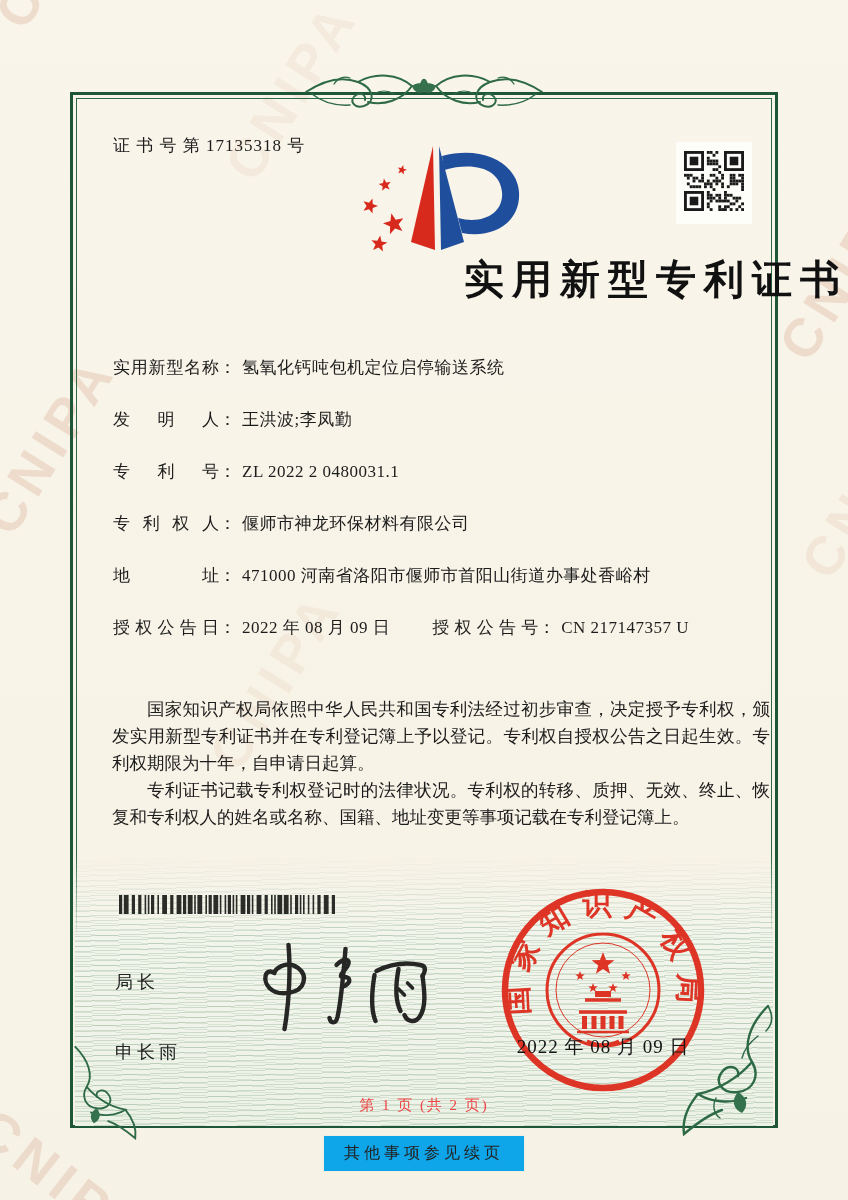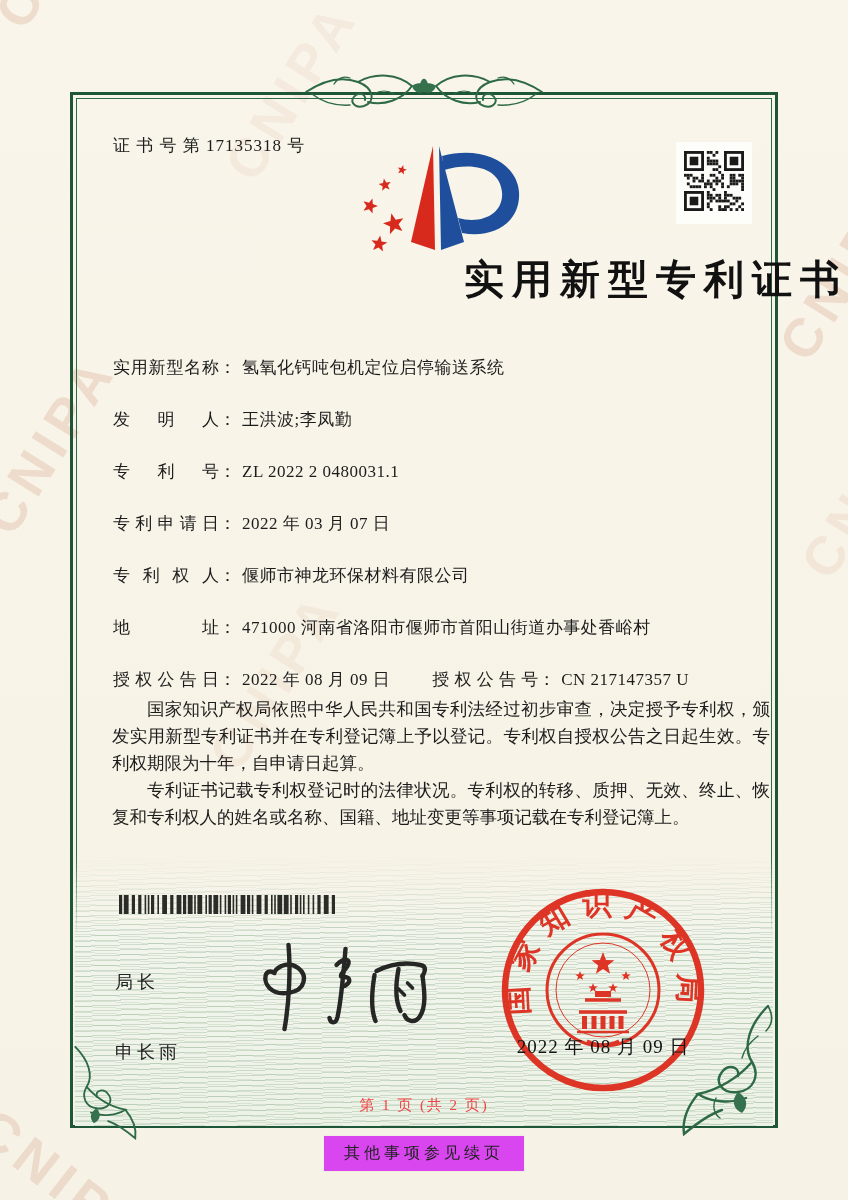--- a/index.html
+++ b/index.html
@@ -49,21 +49,21 @@
   .signer.t{top:970px;} .signer.n{top:1040px;text-align:right;}
   .signature{position:absolute;left:246px;top:933px;}
   .seal{position:absolute;left:497px;top:884px;opacity:.95;}
   .seal-date{
     position:absolute;left:500px;top:1034px;width:206px;text-align:center;
     font-size:19px;letter-spacing:1px;color:#141414;
   }
   .page-footer{position:absolute;left:0;right:0;top:1096px;text-align:center;font-size:15px;letter-spacing:2px;color:#ef4444;}
   .note{
     position:absolute;left:50%;transform:translateX(-50%);top:1136px;
-    background:#d946ef;padding:7px 20px;font-size:16px;letter-spacing:4px;color:#222;
+    background:#0ea5e9;padding:7px 20px;font-size:16px;letter-spacing:4px;color:#222;
     box-shadow:0 0 0 1px rgba(0,0,0,0.02);
   }
   .orn{position:absolute;}
   svg{display:block;}
 </style>
 </head>
 <body>
 
 <div class="wm" style="left:-18px;top:6px;transform:rotate(-58deg);">CNIPA</div>
 <div class="wm" style="left:212px;top:158px;transform:rotate(-58deg);opacity:.45;">CNIPA</div>
@@ -258,23 +258,20 @@
     <div class="field-row">
       <span><span class="flabel">实用新型名称</span><span class="fcolon">：</span><span class="fvalue">氢氧化钙吨包机定位启停输送系统</span></span>
     </div>
     <div class="field-row">
       <span><span class="flabel">发明人</span><span class="fcolon">：</span><span class="fvalue">王洪波;李凤勤</span></span>
     </div>
     <div class="field-row">
       <span><span class="flabel">专利号</span><span class="fcolon">：</span><span class="fvalue">ZL 2022 2 0480031.1</span></span>
     </div>
     <div class="field-row">
-      <span><span class="flabel">专利申请日</span><span class="fcolon">：</span><span class="fvalue">2022 年 03 月 07 日</span></span>
-    </div>
-    <div class="field-row">
       <span><span class="flabel">专利权人</span><span class="fcolon">：</span><span class="fvalue">偃师市神龙环保材料有限公司</span></span>
     </div>
     <div class="field-row">
       <span><span class="flabel">地址</span><span class="fcolon">：</span><span class="fvalue">471000 河南省洛阳市偃师市首阳山街道办事处香峪村</span></span>
     </div>
     <div class="field-row">
       <span><span class="flabel">授权公告日</span><span class="fcolon">：</span><span class="fvalue">2022 年 08 月 09 日</span></span>
       <span><span class="flabel">授权公告号</span><span class="fcolon">：</span><span class="fvalue">CN 217147357 U</span></span>
     </div>
   </div>

